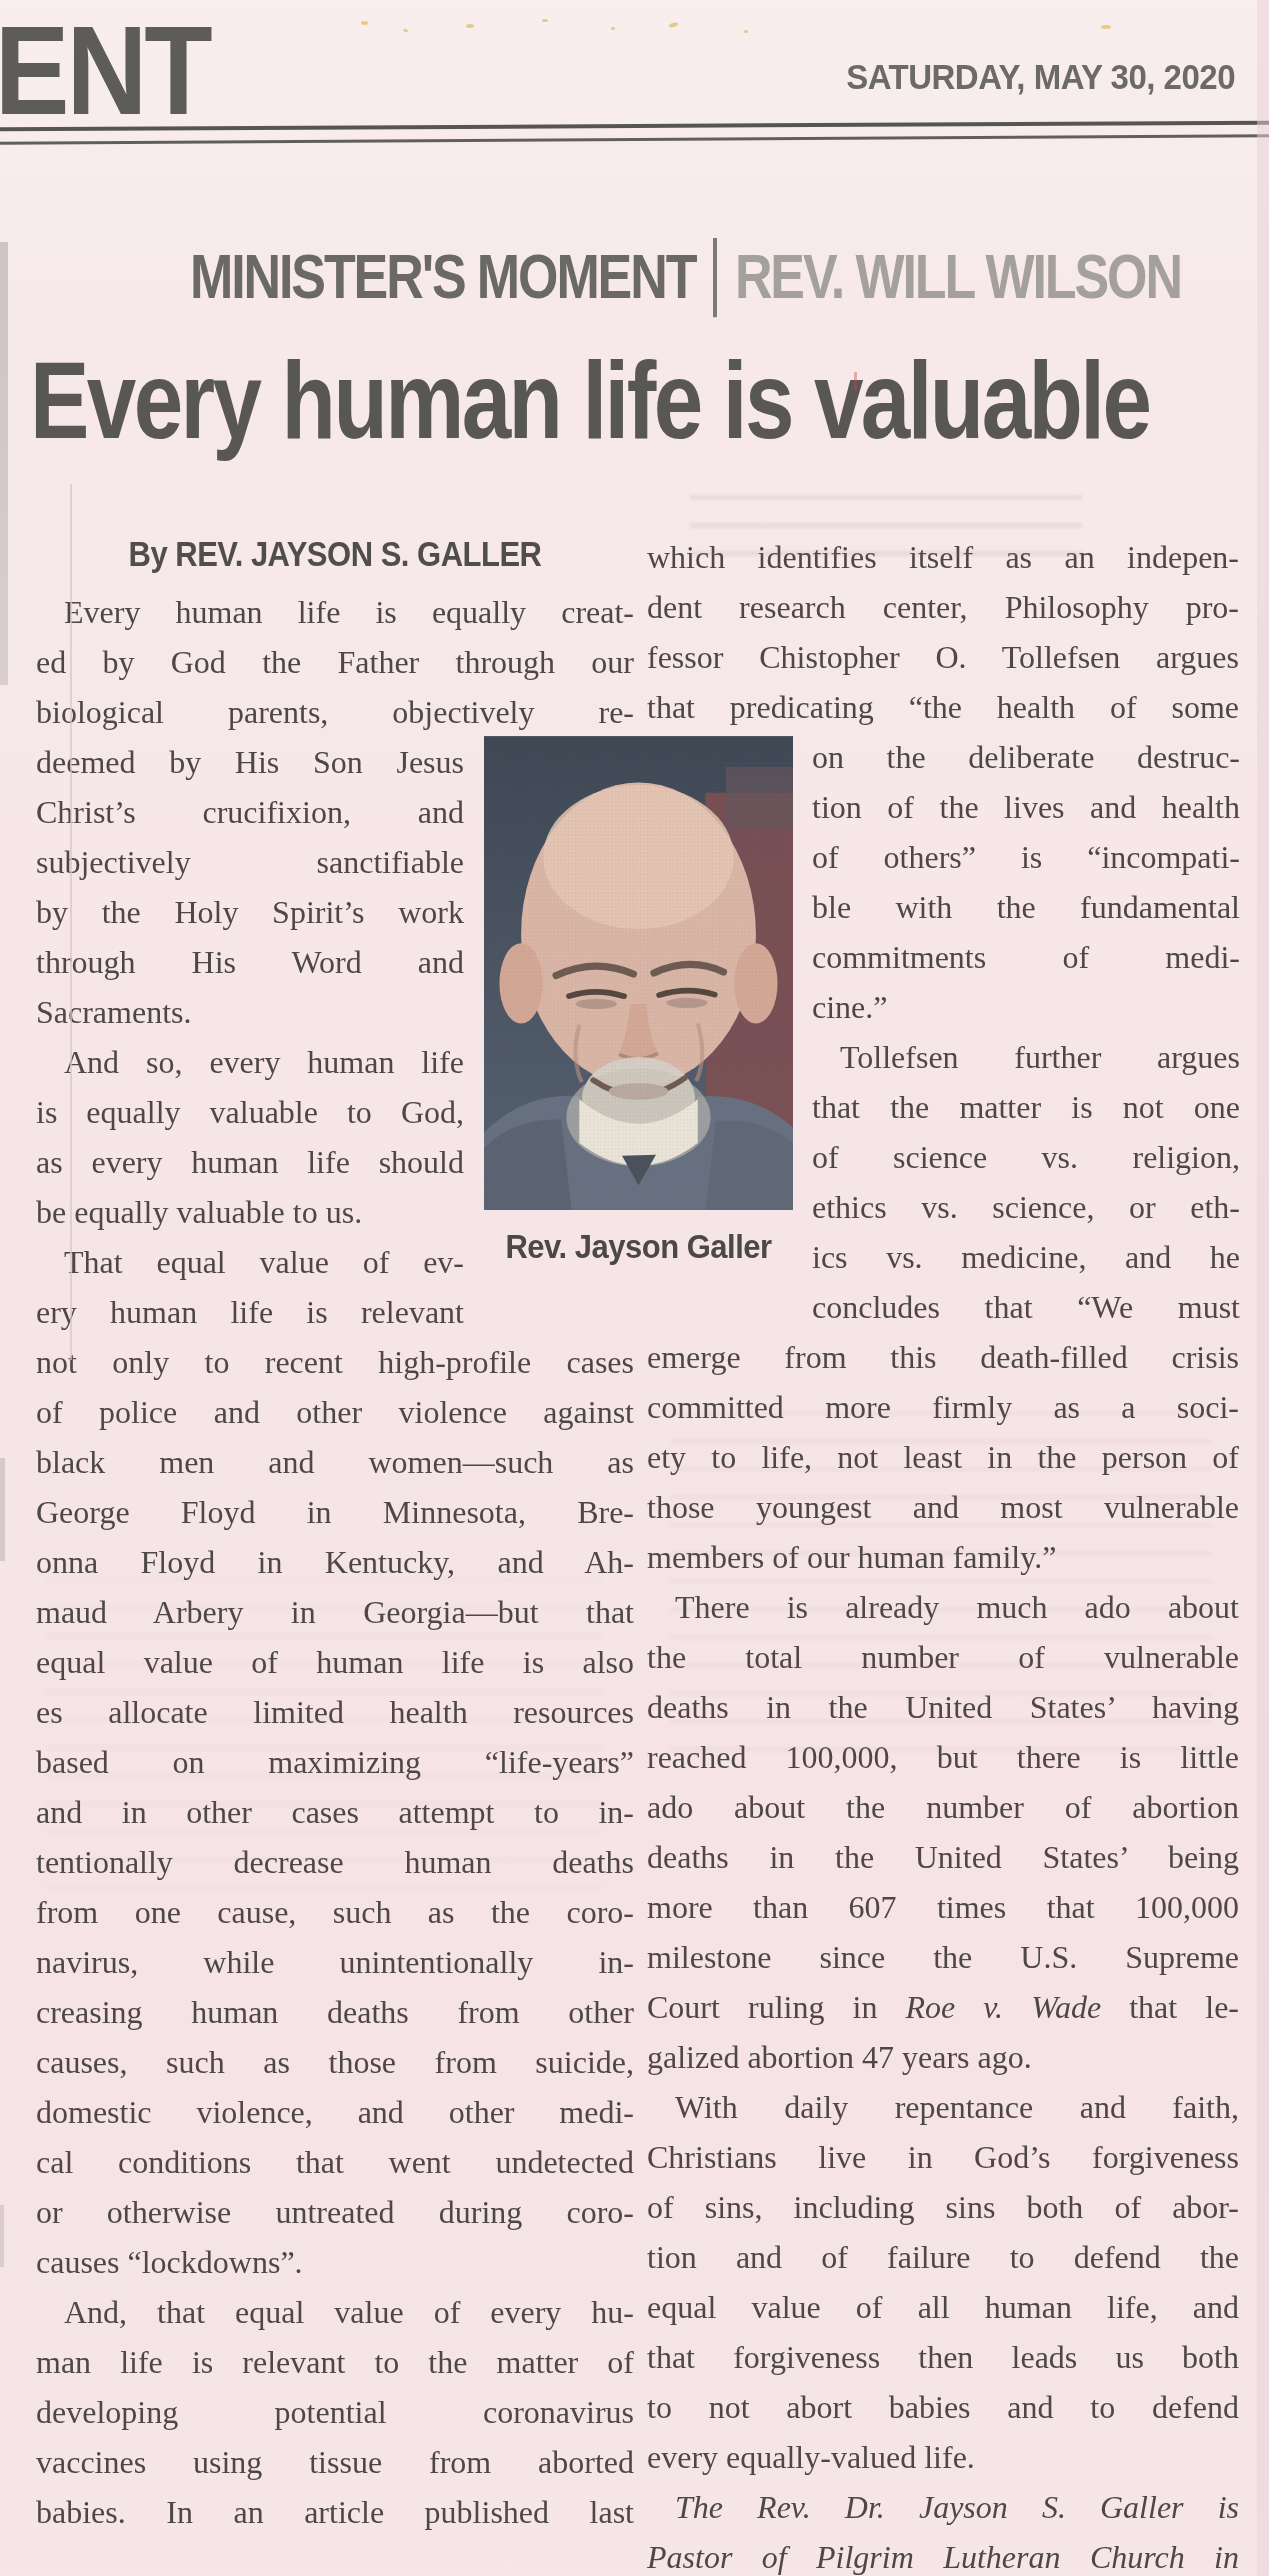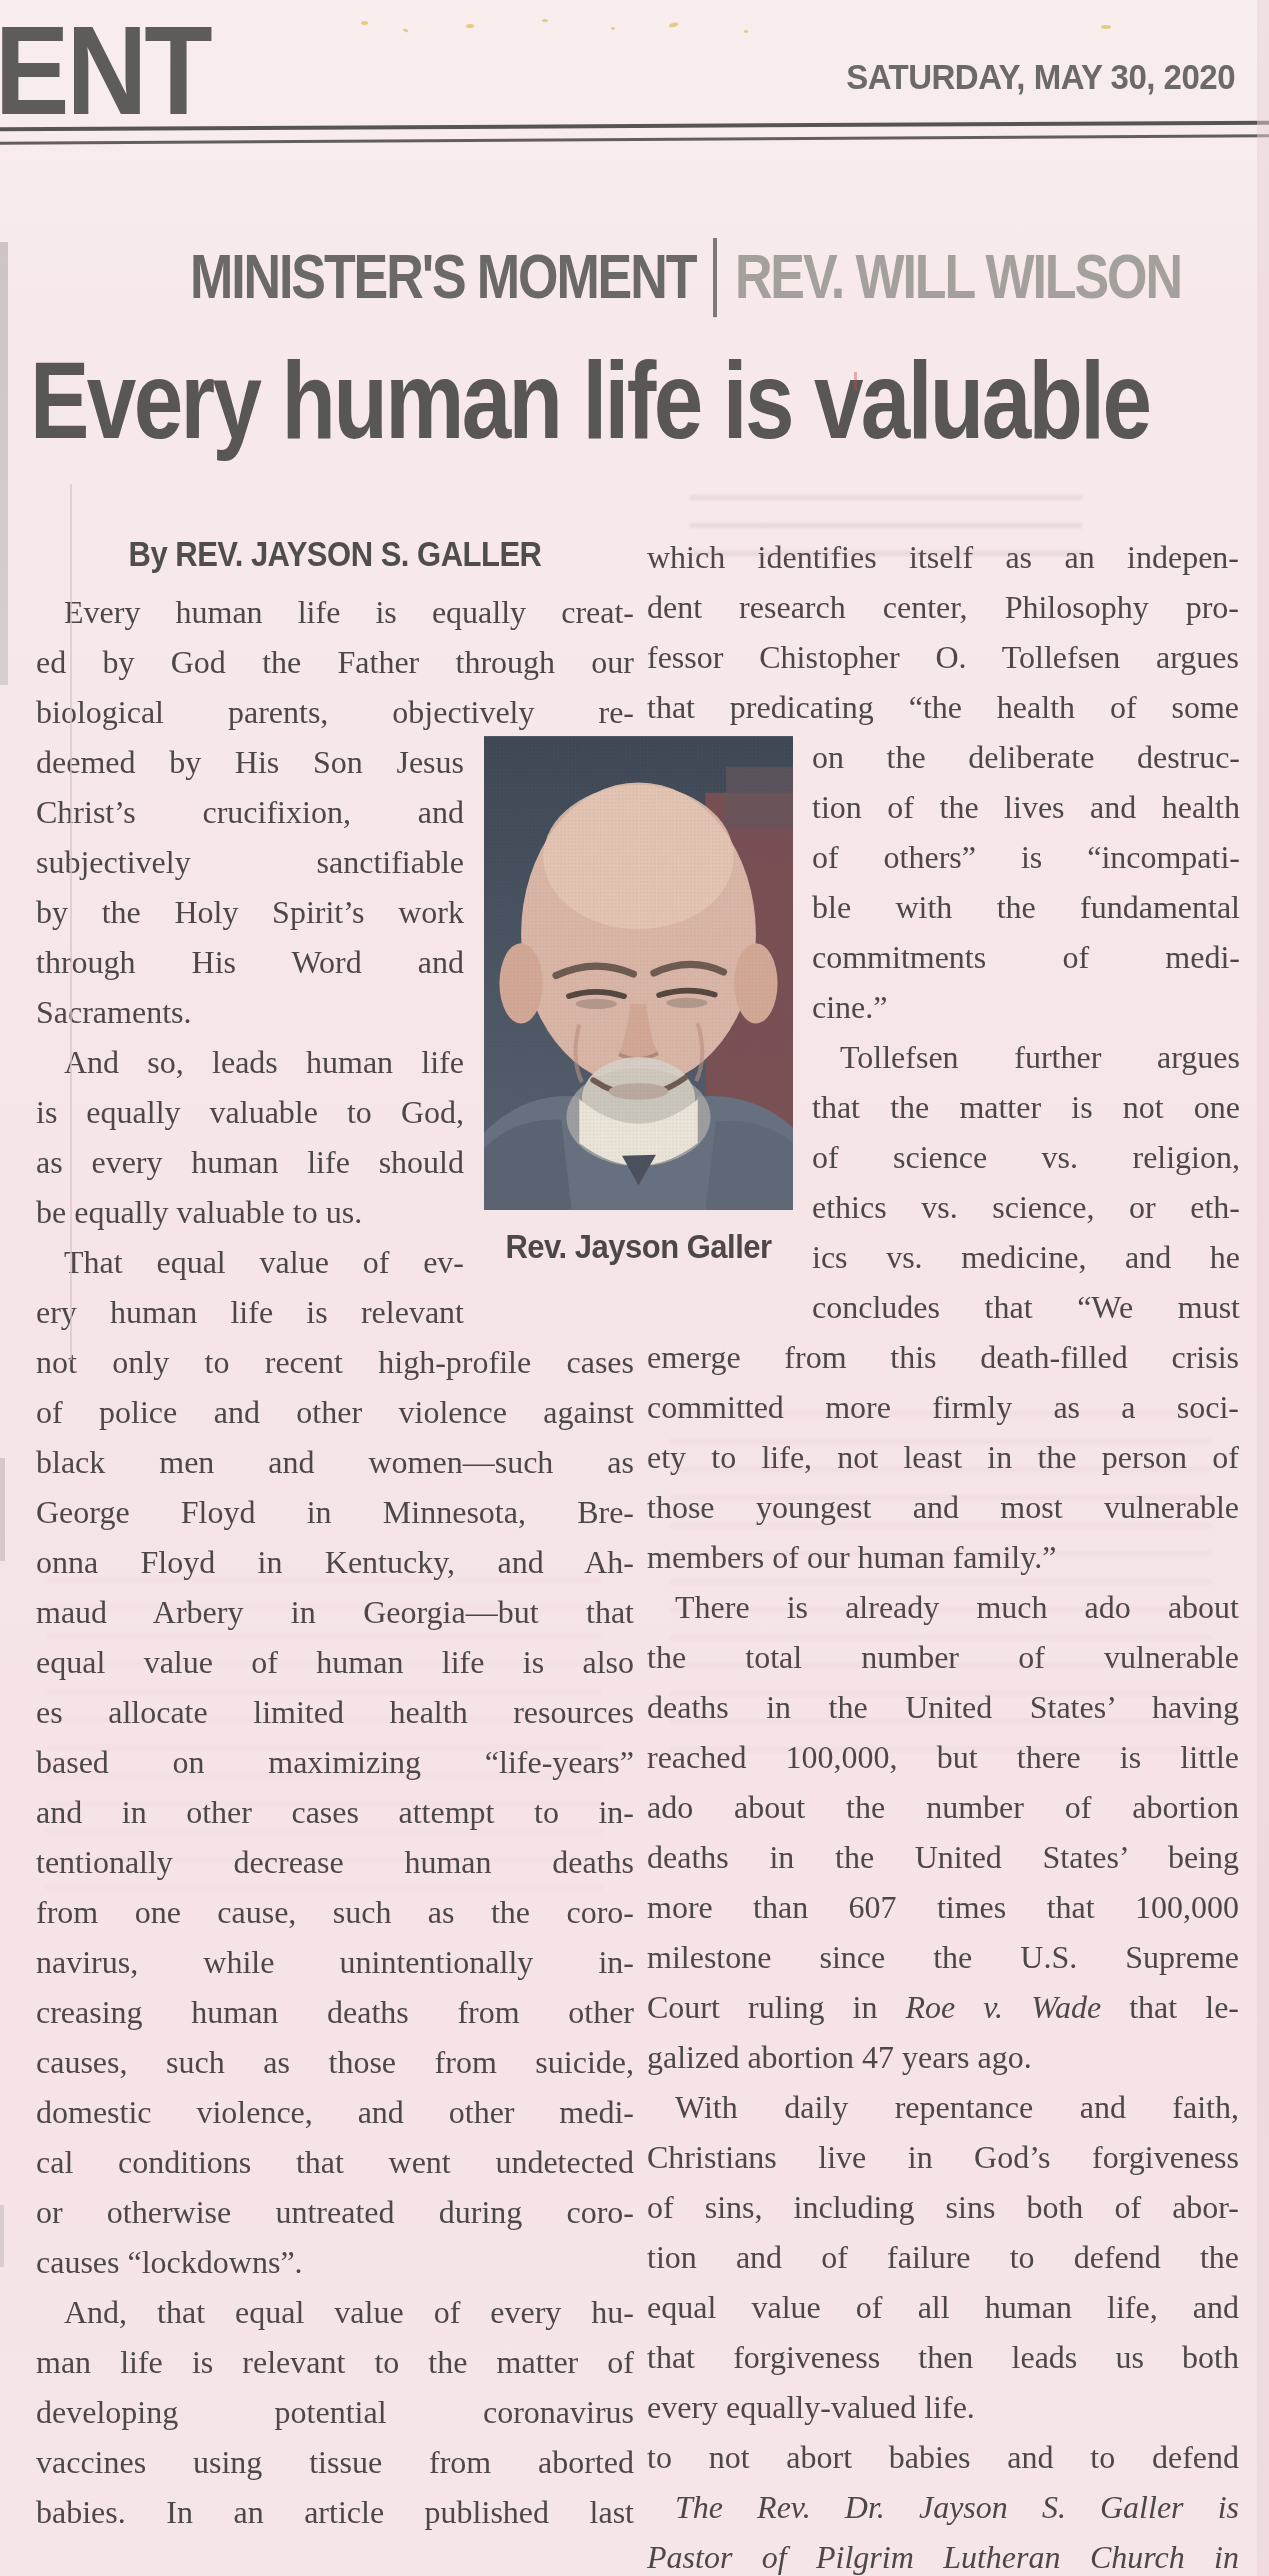--- a/index.html
+++ b/index.html
@@ -89,21 +89,21 @@
 
 <div class="ln in">Every human life is equally creat-</div>
     <div class="ln">ed by God the Father through our</div>
     <div class="ln">biological parents, objectively re-</div>
     <div class="ln n">deemed by His Son Jesus</div>
     <div class="ln n">Christ’s crucifixion, and</div>
     <div class="ln n">subjectively sanctifiable</div>
     <div class="ln n">by the Holy Spirit’s work</div>
     <div class="ln n">through His Word and</div>
     <div class="ln n end">Sacraments.</div>
-    <div class="ln n in">And so, leads human life</div>
+    <div class="ln n in">And so, every human life</div>
     <div class="ln n">is equally valuable to God,</div>
     <div class="ln n">as every human life should</div>
     <div class="ln n end">be equally valuable to us.</div>
     <div class="ln n in">That equal value of ev-</div>
     <div class="ln n">ery human life is relevant</div>
     <div class="ln">not only to recent high-profile cases</div>
     <div class="ln">of police and other violence against</div>
     <div class="ln">black men and women—such as</div>
     <div class="ln">George Floyd in Minnesota, Bre-</div>
     <div class="ln">onna Floyd in Kentucky, and Ah-</div>
@@ -160,22 +160,22 @@
     <div class="ln">more than 607 times that 100,000</div>
     <div class="ln">milestone since the U.S. Supreme</div>
     <div class="ln">Court ruling in <i>Roe v. Wade</i> that le-</div>
     <div class="ln end">galized abortion 47 years ago.</div>
     <div class="ln in">With daily repentance and faith,</div>
     <div class="ln">Christians live in God’s forgiveness</div>
     <div class="ln">of sins, including sins both of abor-</div>
     <div class="ln">tion and of failure to defend the</div>
     <div class="ln">equal value of all human life, and</div>
     <div class="ln">that forgiveness then leads us both</div>
+    <div class="ln">to not abort babies and to defend</div>
     <div class="ln end">every equally-valued life.</div>
-    <div class="ln">to not abort babies and to defend</div>
     <div class="ln in it">The Rev. Dr. Jayson S. Galler is</div>
     <div class="ln it">Pastor of Pilgrim Lutheran Church in</div>
   </div>
 
 <div class="abs" style="left:484px;top:736px;width:309px;height:474px;">
   <svg width="309" height="474" viewBox="0 0 600 920">
     <defs>
       <pattern id="halftone" width="7" height="7" patternUnits="userSpaceOnUse">
         <rect width="7" height="7" fill="none"></rect>
         <circle cx="3" cy="3" r="1.3" fill="#7c6e6a" opacity="0.18"></circle>

